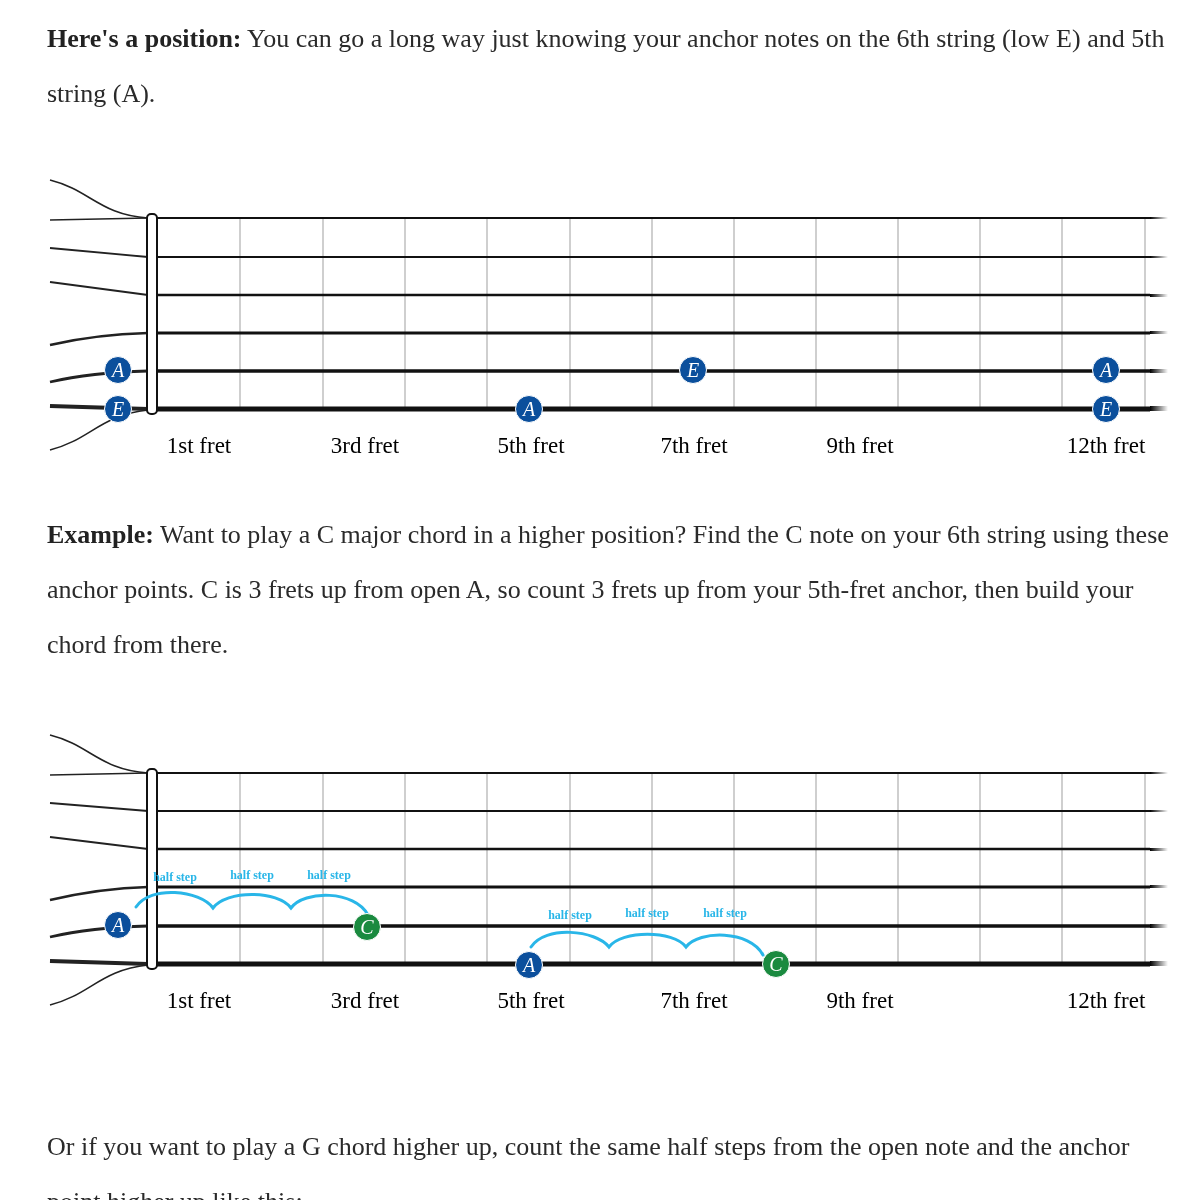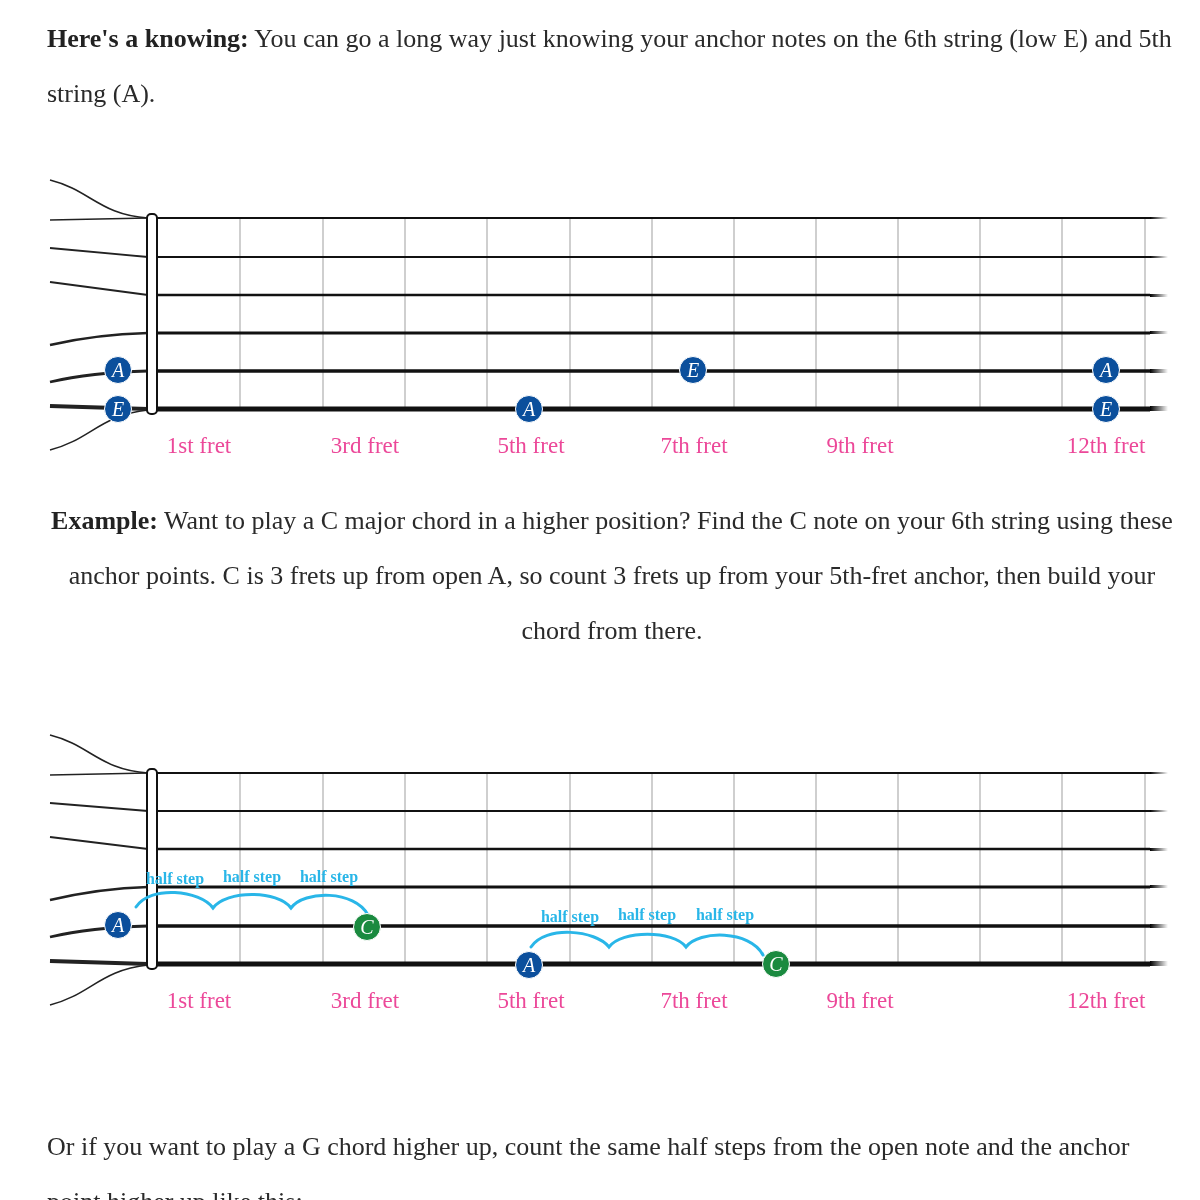--- a/index.html
+++ b/index.html
@@ -2,33 +2,33 @@
 <html><head>
 <meta charset="utf-8">
 <style>
   html,body{margin:0;padding:0;background:#ffffff;}
   body{width:1200px;height:1200px;position:relative;overflow:hidden;
        font-family:"Liberation Serif","DejaVu Serif",serif;color:#2a2a2a;}
   .para{position:absolute;left:47px;width:1130px;font-size:26px;line-height:55px;margin:0;}
   .para b{font-weight:bold;color:#222;}
   .diagram{position:absolute;left:0;width:1200px;height:300px;}
   .diagram svg{position:absolute;left:0;top:0;}
-  .fret-label{position:absolute;font-size:23px;color:#ec4899;white-space:nowrap;transform:translateX(-50%);
+  .fret-label{position:absolute;font-size:23px;color:#000000;white-space:nowrap;transform:translateX(-50%);
       font-family:"Liberation Serif","DejaVu Serif",serif;}
   .note{position:absolute;width:26px;height:26px;border-radius:50%;color:#fff;
       font-family:"Liberation Serif","DejaVu Serif",serif;font-style:italic;font-size:20px;line-height:26px;text-align:center;
       transform:translate(-50%,-50%);border:1px solid #fff;box-sizing:content-box;}
-  .step-label{position:absolute;font-size:16px;font-weight:bold;white-space:nowrap;transform:translateX(-50%);
+  .step-label{position:absolute;font-size:12px;font-weight:bold;white-space:nowrap;transform:translateX(-50%);
       font-family:"Liberation Serif","DejaVu Serif",serif;}
 </style>
 </head>
 <body>
 
 <p class="para" style="top:11px;">
-  <b>Here's a knowing:</b><span> You can go a long way just knowing your anchor notes on the 6th string (low E) and 5th string (A).</span>
+  <b>Here's a position:</b><span> You can go a long way just knowing your anchor notes on the 6th string (low E) and 5th string (A).</span>
 </p>
 
 <div class="diagram" style="top:170px;">
   <svg width="1200" height="300">
     <defs>
       <linearGradient id="fadeR1" x1="0" x2="1" y1="0" y2="0">
         <stop offset="0" stop-color="#000"></stop>
           <stop offset="1" stop-color="#000" stop-opacity="0"></stop>
       </linearGradient>
     </defs>
@@ -87,21 +87,21 @@
   <span class="note" style="left:1106px;top:239px;background:#0b4f9c;">E</span>
 
   <span class="fret-label" style="left:199px;top:263px;">1st fret</span>
   <span class="fret-label" style="left:365px;top:263px;">3rd fret</span>
   <span class="fret-label" style="left:531px;top:263px;">5th fret</span>
   <span class="fret-label" style="left:694px;top:263px;">7th fret</span>
   <span class="fret-label" style="left:860px;top:263px;">9th fret</span>
   <span class="fret-label" style="left:1106px;top:263px;">12th fret</span>
 </div>
 
-<p class="para" style="top:493px;text-align:center;">
+<p class="para" style="top:507px;">
   <b>Example:</b><span> Want to play a C major chord in a higher position? Find the C note on your 6th string using these anchor points. C is 3 frets up from open A, so count 3 frets up from your 5th-fret anchor, then build your chord from there.</span>
 </p>
 
 <div class="diagram" style="top:725px;">
   <svg width="1200" height="300">
     <defs>
       <linearGradient id="fadeR2" x1="0" x2="1" y1="0" y2="0">
         <stop offset="0" stop-color="#000"></stop>
           <stop offset="1" stop-color="#000" stop-opacity="0"></stop>
       </linearGradient>

